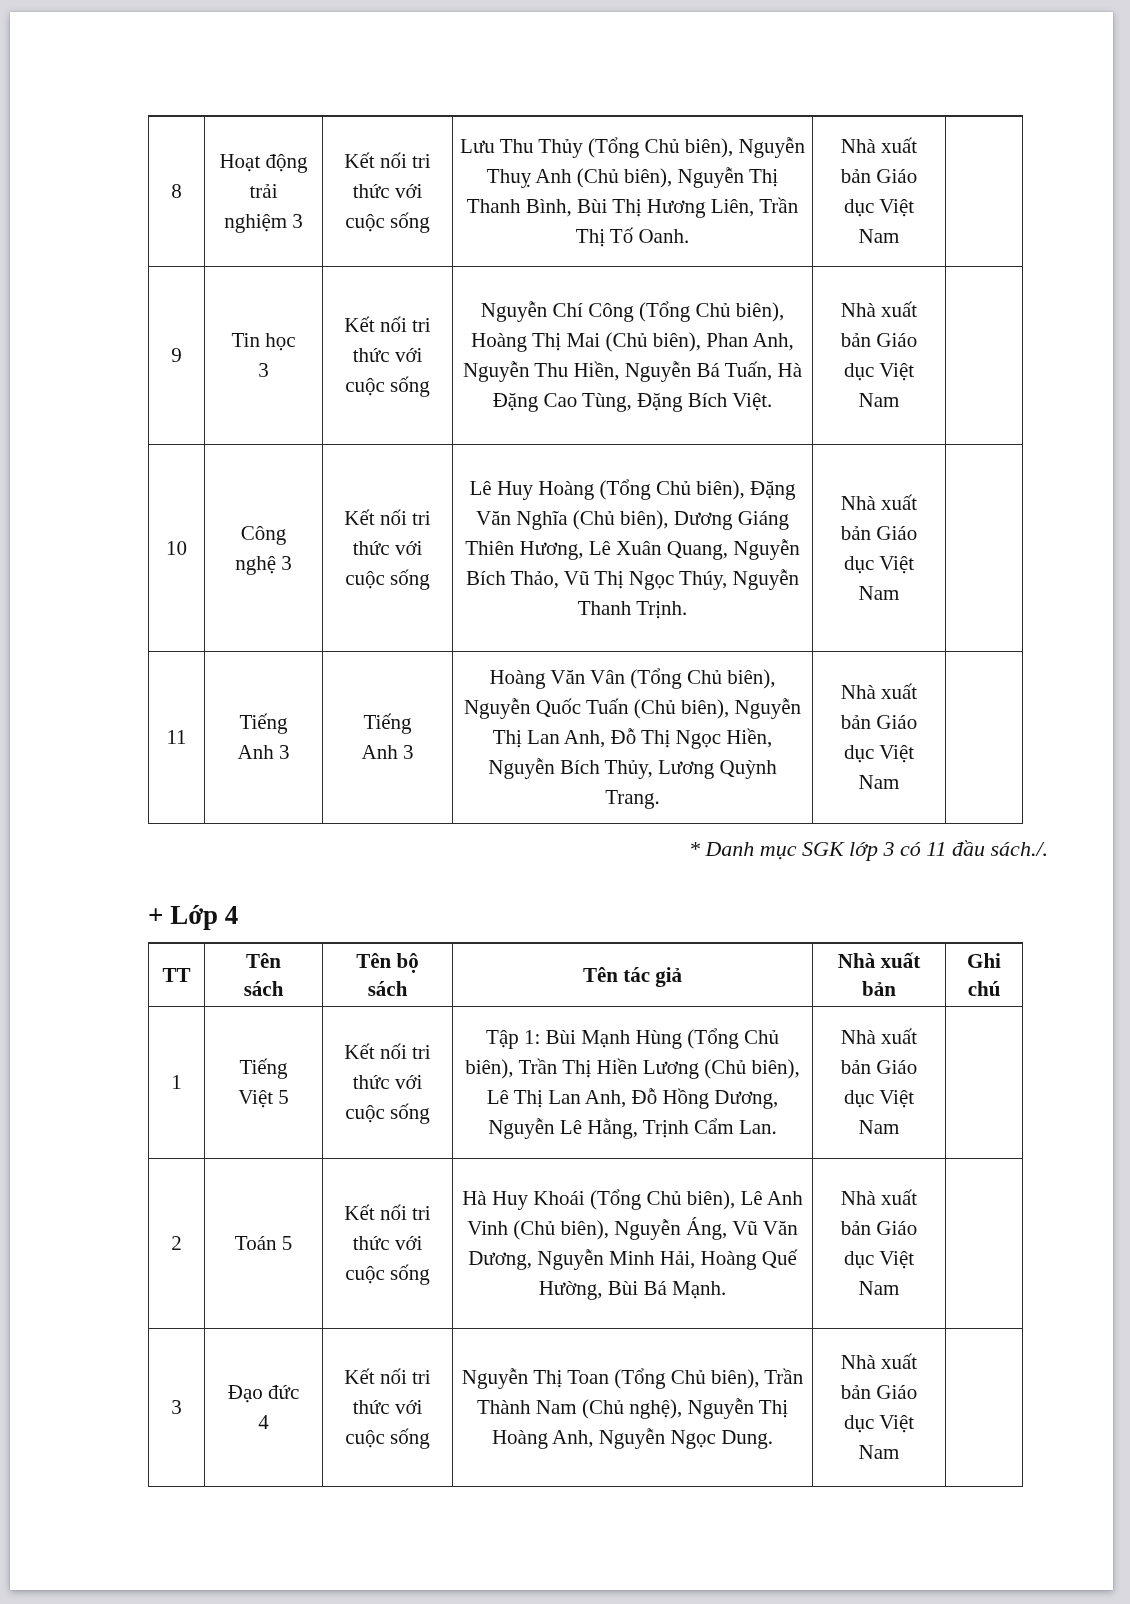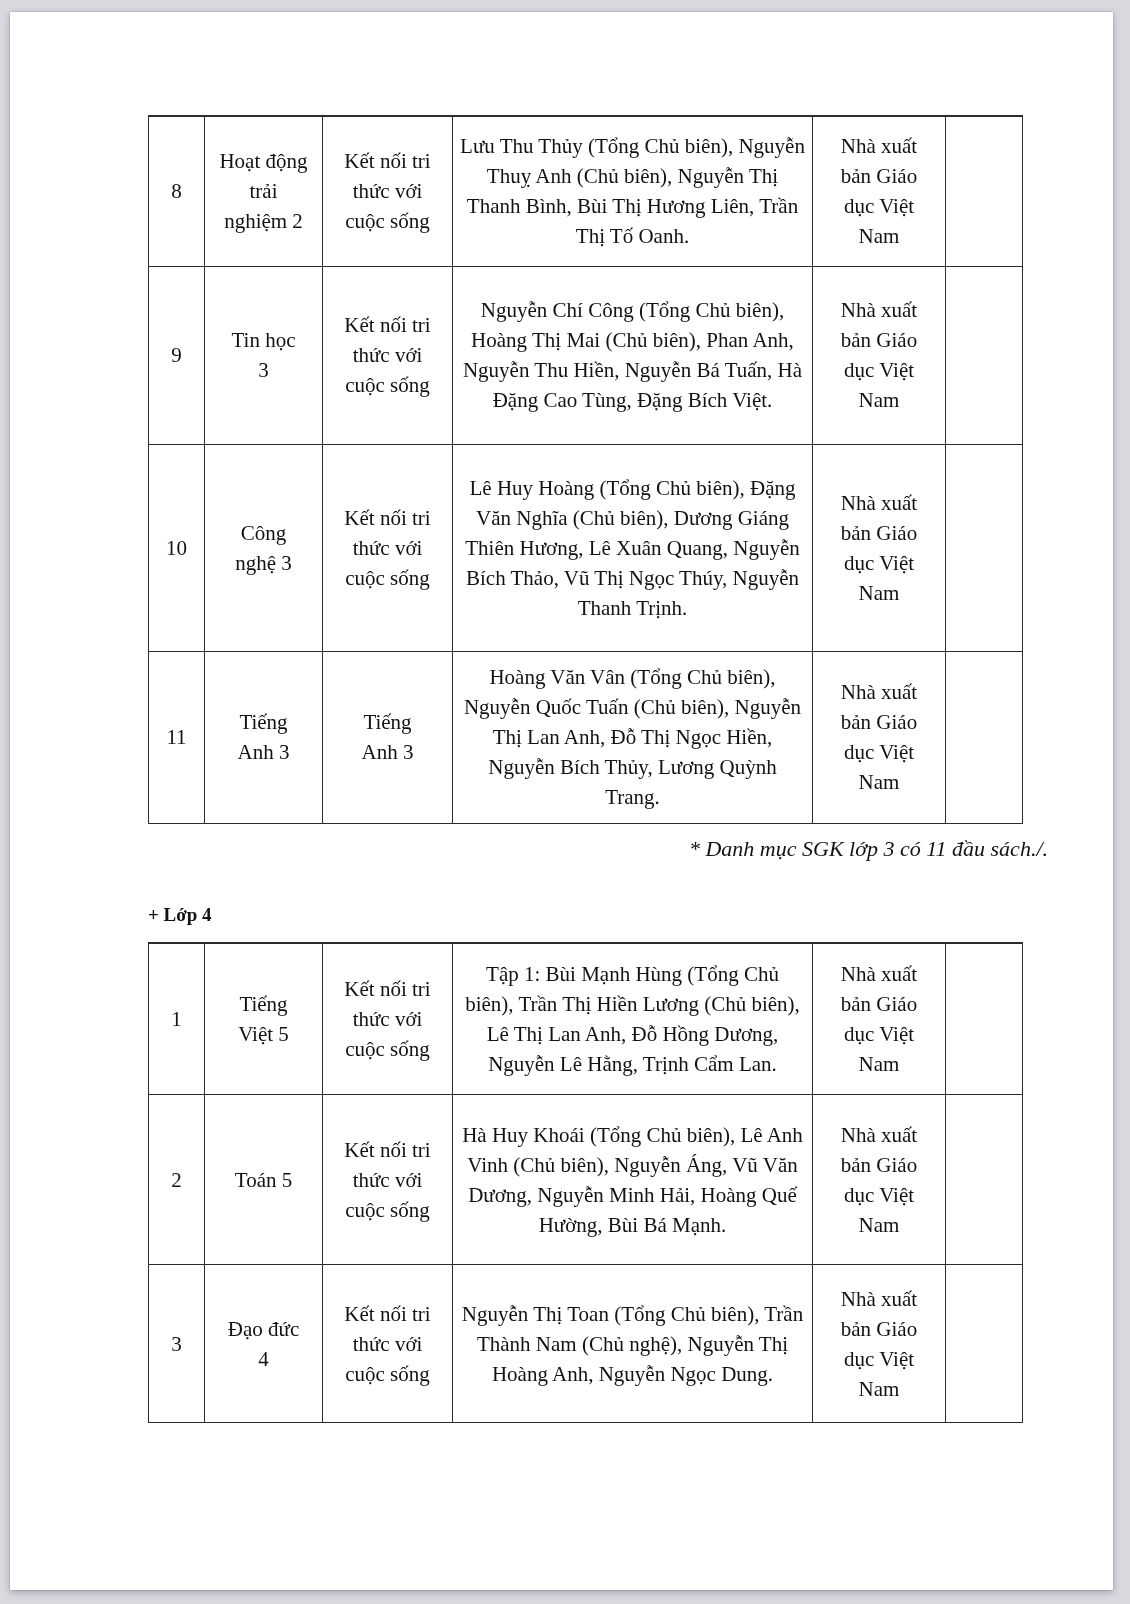--- a/index.html
+++ b/index.html
@@ -46,21 +46,21 @@
   .mw85{max-width:85px;margin:12px auto}
   .mw90{max-width:90px;margin:0 auto}
   .mw100{max-width:100px;margin:16px auto}
 
   .note{
     font-style:italic;font-size:22px;line-height:30px;
     margin:10px 0 0 56px;
     text-align:right;
   }
   .heading{
-    font-weight:bold;font-size:19px;line-height:30px;
+    font-weight:bold;font-size:27px;line-height:30px;
     margin:36px 0 12px 0;
   }
 </style>
 </head>
 <body>
 
 <div class="page">
   <div class="doc">
 
     <table class="tbl">
@@ -71,21 +71,21 @@
           <col class="c-tg">
           <col class="c-nxb">
           <col class="c-gc">
       </colgroup>
       <tbody>
         <tr class="h150">
           <td>
               <div>8</div>
             </td>
           <td>
-              <div class="mw90">Hoạt động trải nghiệm 2</div>
+              <div class="mw90">Hoạt động trải nghiệm 3</div>
             </td>
           <td>
               <div class="mw100">Kết nối tri thức với cuộc sống</div>
             </td>
           <td>
               <div>Lưu Thu Thủy (Tổng Chủ biên), Nguyễn Thuỵ Anh (Chủ biên), Nguyễn Thị Thanh Bình, Bùi Thị Hương Liên, Trần Thị Tố Oanh.</div>
             </td>
           <td>
               <div class="mw90">Nhà xuất bản Giáo dục Việt Nam</div>
             </td>
@@ -163,20 +163,40 @@
     <table class="tbl">
       <colgroup>
         <col class="c-tt">
           <col class="c-sach">
           <col class="c-bo">
           <col class="c-tg">
           <col class="c-nxb">
           <col class="c-gc">
       </colgroup>
       <tbody>
+        <tr class="h60">
+          <th>
+              <div>TT</div>
+            </th>
+          <th>
+              <div class="mw70">Tên sách</div>
+            </th>
+          <th>
+              <div class="mw78">Tên bộ sách</div>
+            </th>
+          <th>
+              <div>Tên tác giả</div>
+            </th>
+          <th>
+              <div class="mw90">Nhà xuất bản</div>
+            </th>
+          <th>
+              <div class="mw40">Ghi chú</div>
+            </th>
+        </tr>
         <tr class="h152">
           <td>
               <div>1</div>
             </td>
           <td>
               <div class="mw70">Tiếng Việt 5</div>
             </td>
           <td>
               <div class="mw100">Kết nối tri thức với cuộc sống</div>
             </td>

